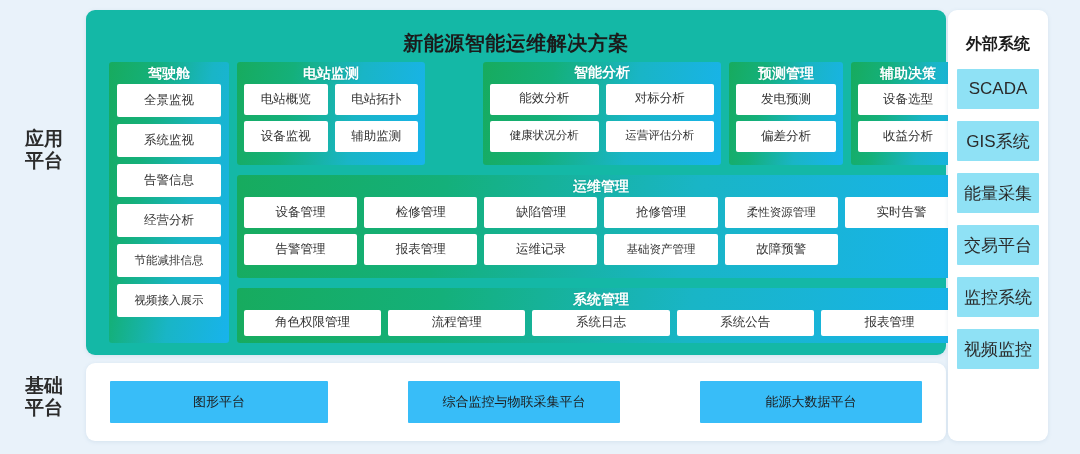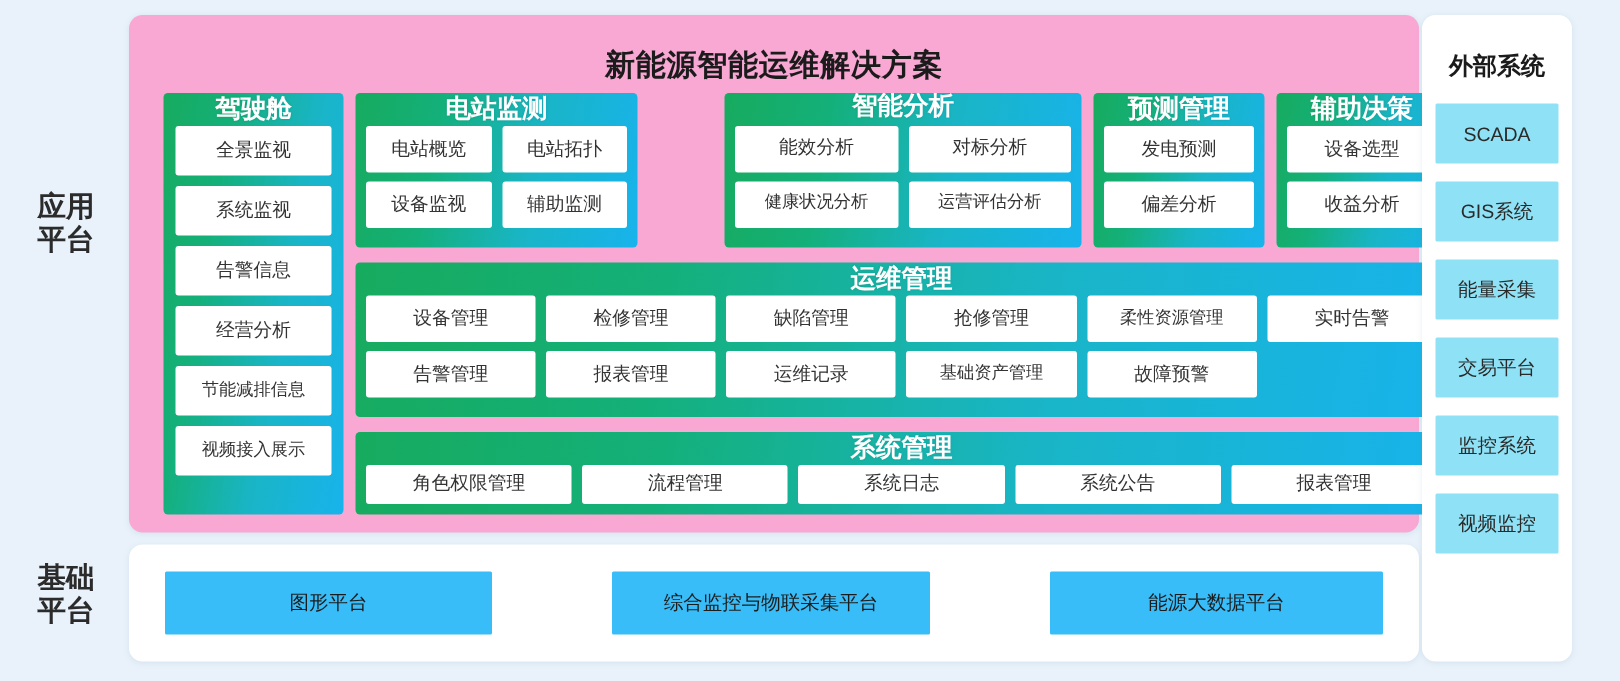--- a/index.html
+++ b/index.html
@@ -27,21 +27,21 @@
     line-height: 1.18;
   }
   #axis-app  { left: 8px; top: 128px; }
   #axis-base { left: 8px; top: 375px; }
 
   
   .app-panel {
     position: absolute;
     left: 86px; top: 10px;
     width: 860px; height: 345px;
-    background: #f9a8d4;
+    background: #14b8a6;
     border-radius: 9px;
     box-shadow: 0 1px 4px rgba(80,120,160,.13);
   }
 
   .main-title {
     position: absolute;
     left: 0; top: 20px;
     width: 860px;
     text-align: center;
     font-size: 20px;
@@ -53,21 +53,21 @@
   
   .grad {
     position: absolute;
     background: linear-gradient(100deg, #17ab5e 0%, #14b07a 28%, #19b5c6 62%, #18b3ec 100%);
     border-radius: 3px;
     overflow: hidden;
   }
   .grad-title {
     text-align: center;
     color: #ffffff;
-    font-size: 17px;
+    font-size: 14px;
     font-weight: bold;
     line-height: 22px;
     height: 22px;
     text-shadow: 0 0 2px rgba(0,0,0,.12);
   }
   .cell {
     background: #ffffff;
     border-radius: 2px;
     color: #333333;
     font-size: 12.5px;
@@ -174,21 +174,21 @@
     text-align: center;
     font-size: 16px;
     font-weight: bold;
     color: #1b1b1b;
     margin-top: 24px;
     margin-bottom: 14px;
   }
   .ext-item {
     background: #8fe1f5;
     color: #2a2a2a;
-    font-size: 13px;
+    font-size: 17px;
     height: 40px;
     margin-bottom: 12px;
     display: flex; align-items: center; justify-content: center;
     border-radius: 1px;
   }
 
   
   .wm {
     position: absolute;
     pointer-events: none;

